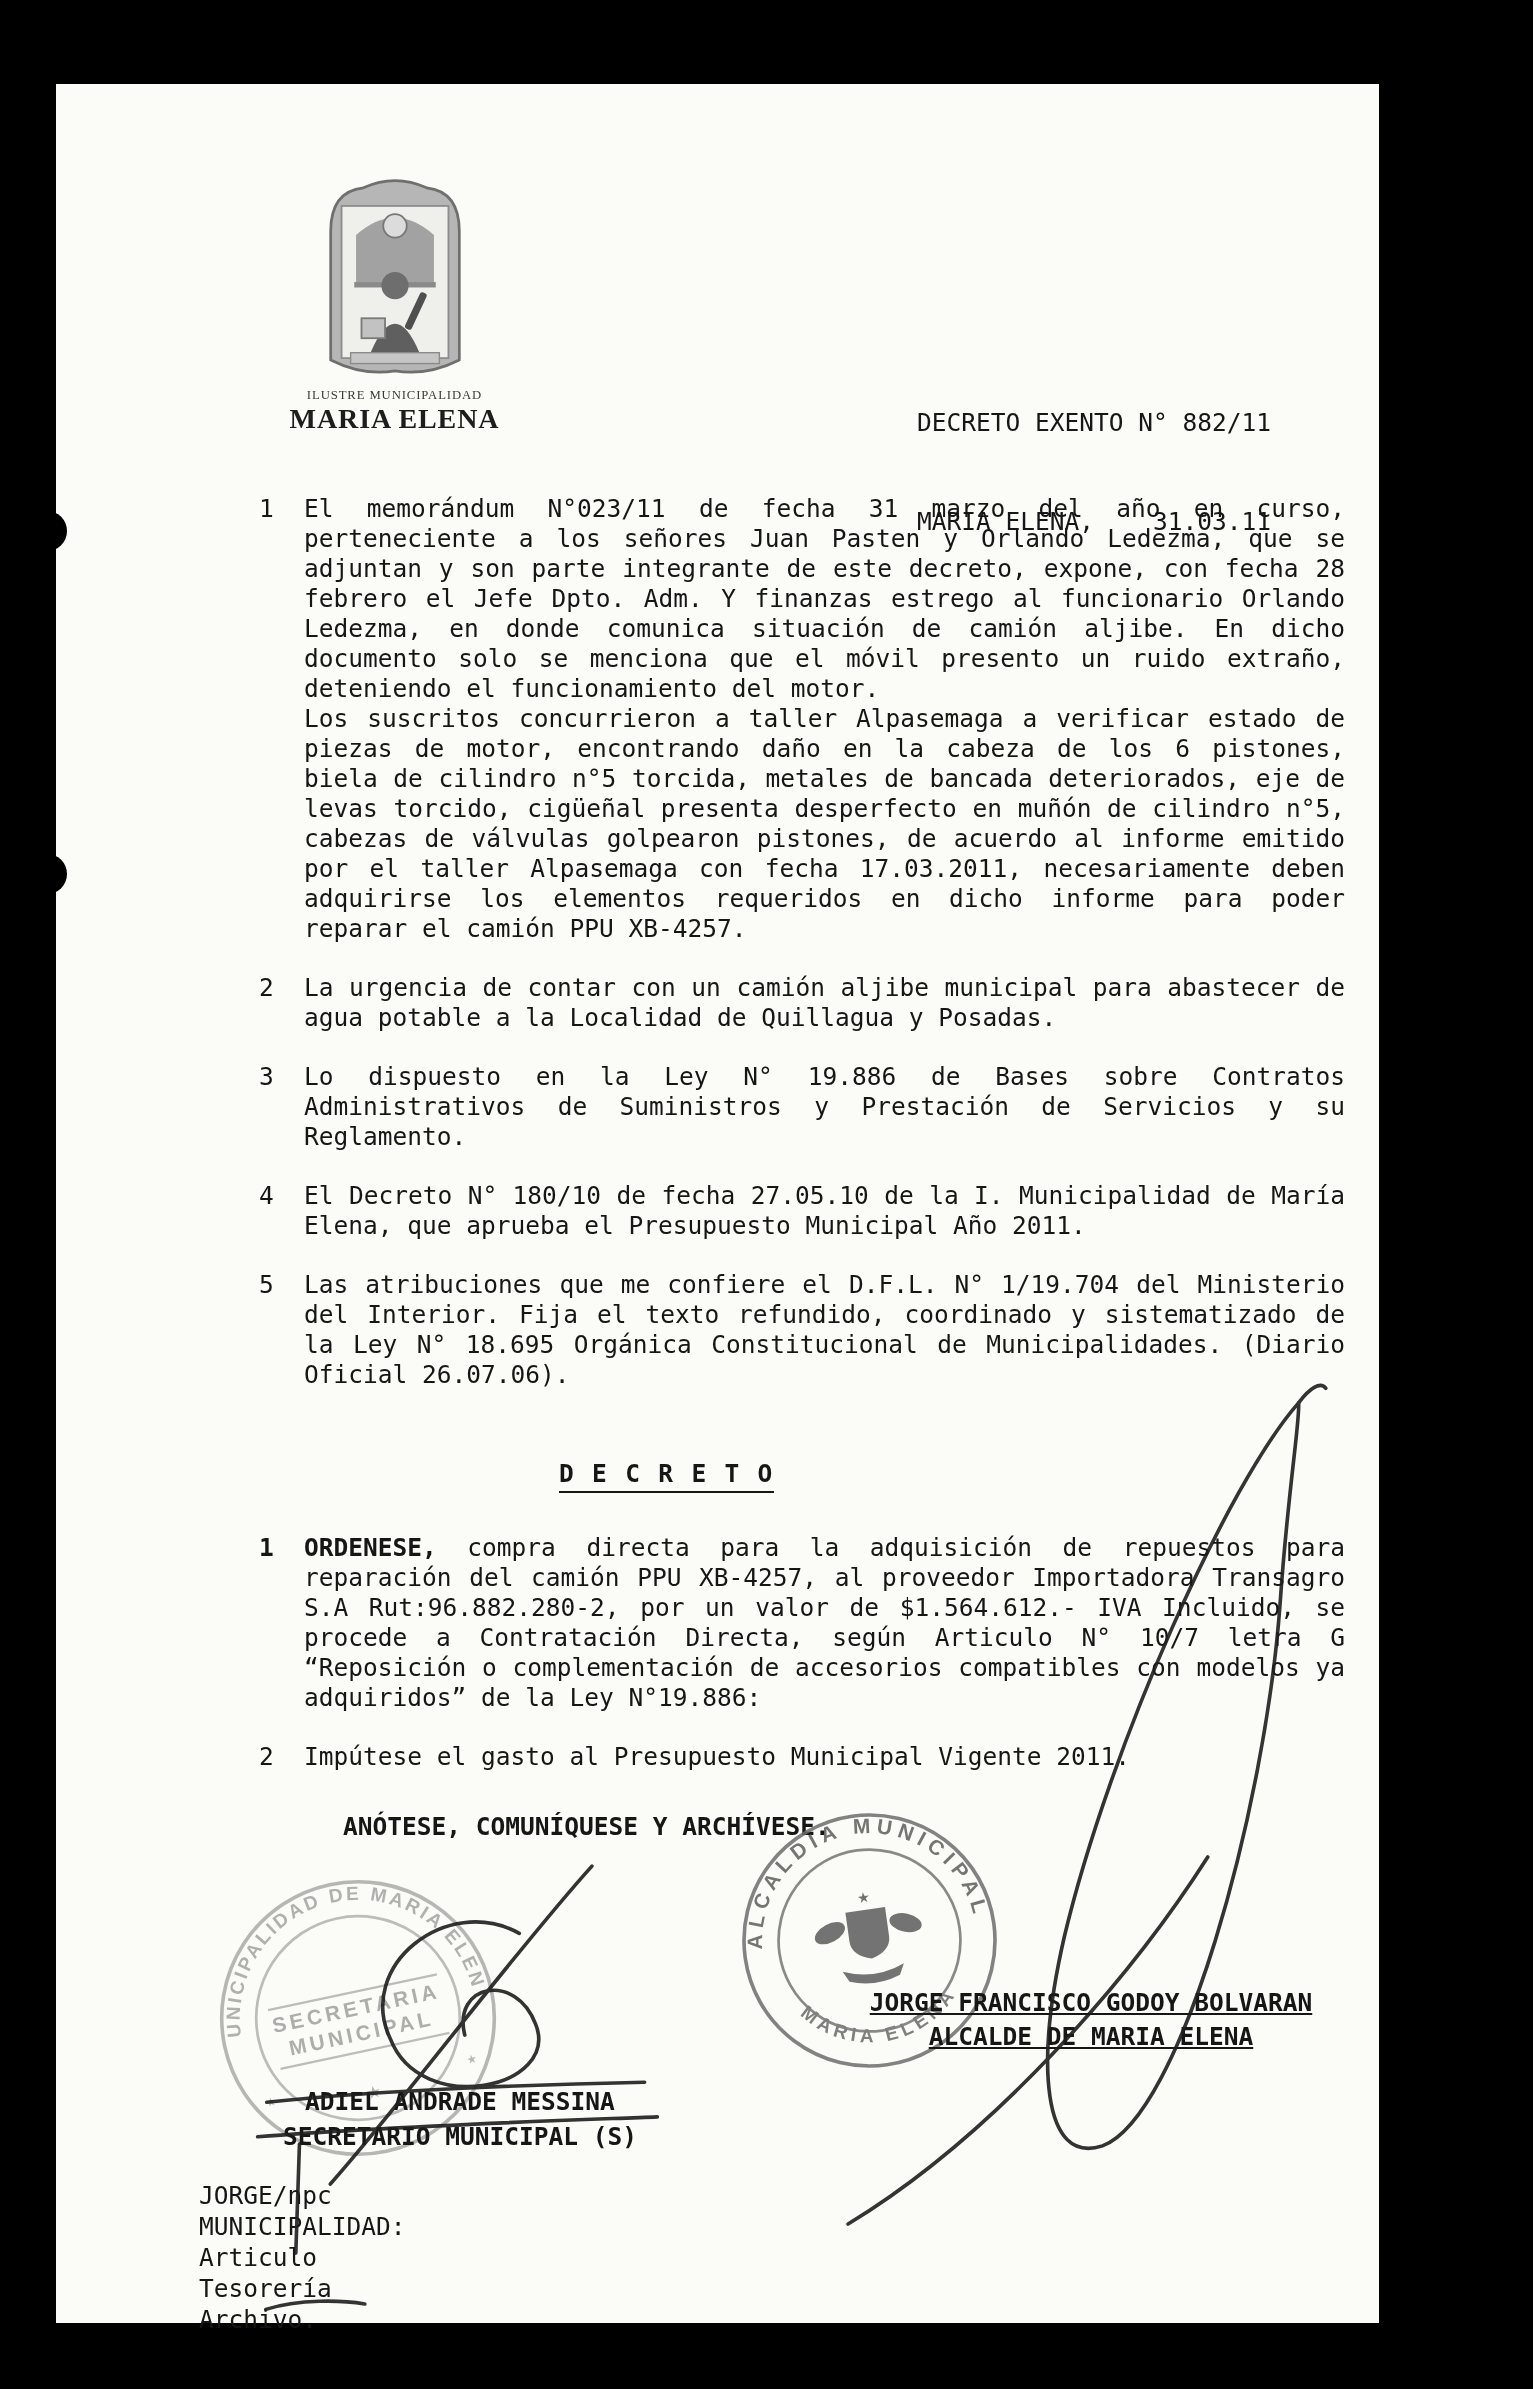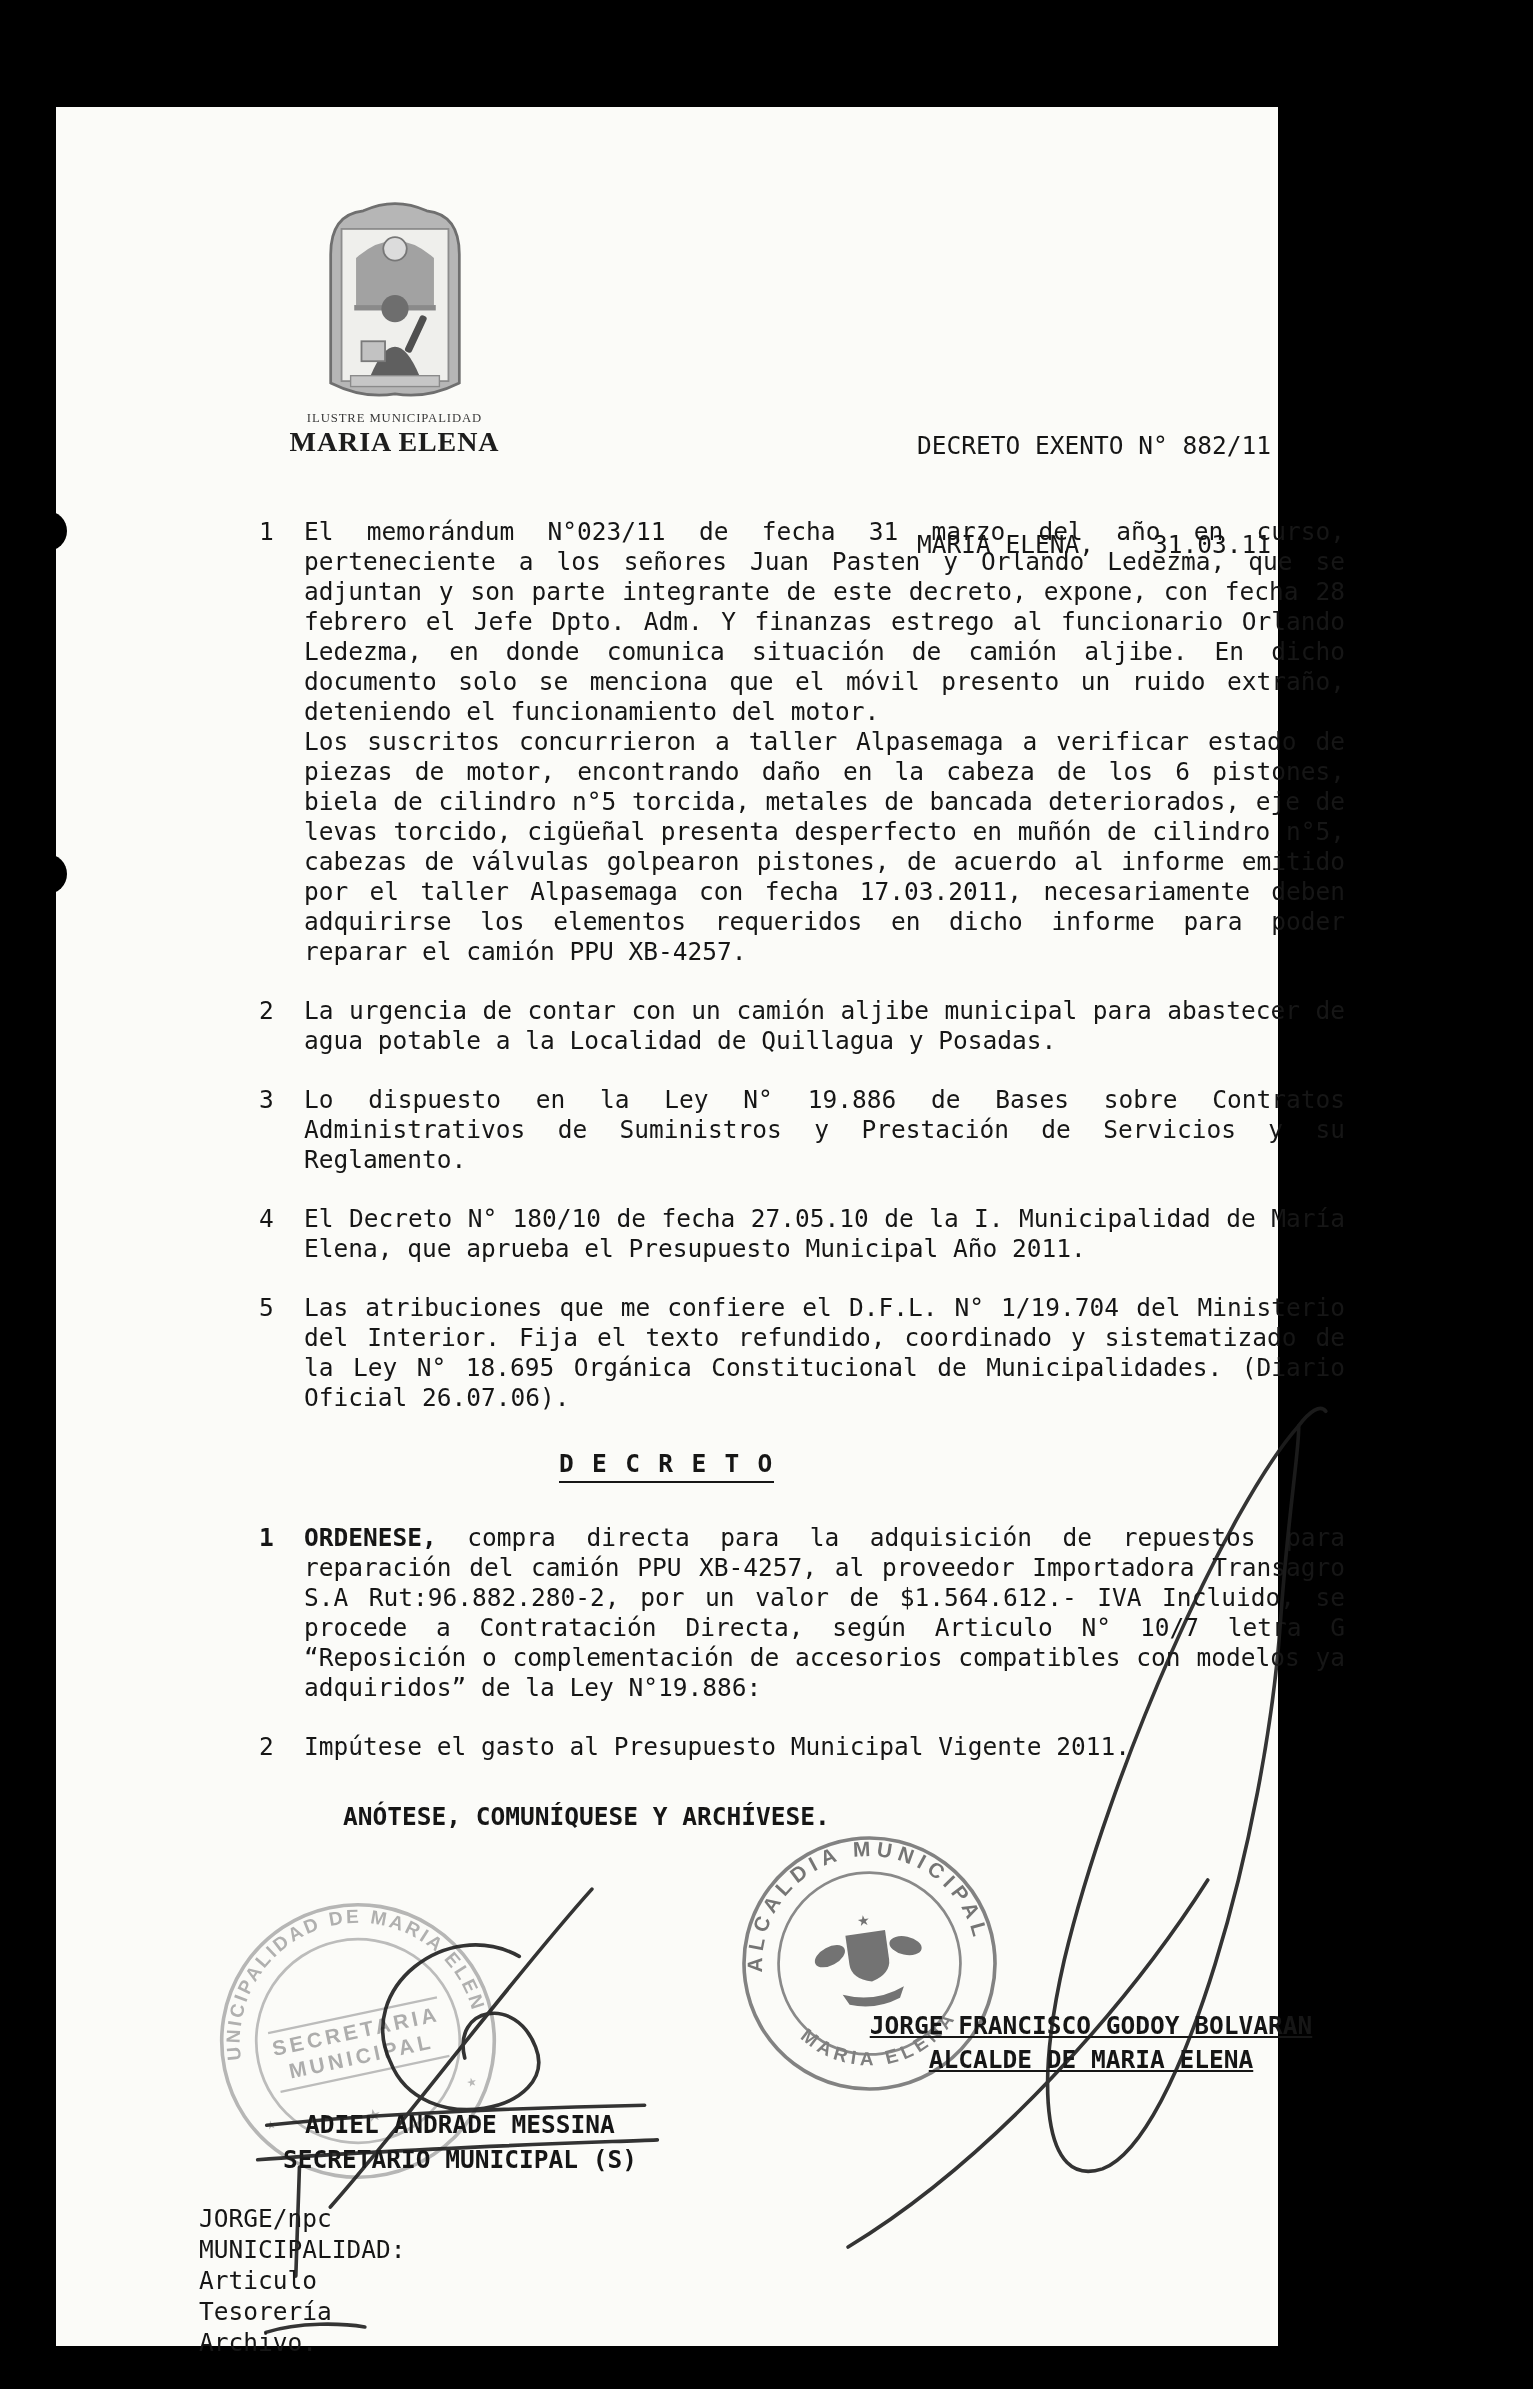--- a/index.html
+++ b/index.html
@@ -4,25 +4,24 @@
 <style>
   html,body { margin:0; padding:0; }
   body {
     width:1534px; height:2389px;
     background:#000;
     position:relative;
     font-family:"DejaVu Sans Mono","Liberation Mono",monospace;
     overflow:hidden;
   }
   .paper {
-    position:absolute; left:56px; top:107px;
-    width:1184px; height:2239px;
+    position:absolute; left:56px; top:84px;
+    width:1323px; height:2239px;
     background:#fbfbf8;
     color:#161616;
-    padding-left:38px;
   }
   .hole { position:absolute; width:40px; height:40px; border-radius:50%; background:#000; }
   .hole1 { left:27px; top:511px; }
   .hole2 { left:27px; top:854px; }
 
   
   .logo-block { position:absolute; left:207px; top:91px; width:263px; text-align:center; }
   .logo-org { font-family:"Liberation Serif",serif; font-size:12.7px; letter-spacing:0.9px; color:#3a3a3a; margin-top:5.4px; }
   .logo-city { font-family:"Liberation Serif",serif; font-size:28px; font-weight:bold; letter-spacing:0.9px; color:#1d1d1d; }
 
@@ -34,21 +33,21 @@
   .sec-title-wrap { margin:0; }
   .sec-title {
     display:inline-block; margin-left:300px; font-weight:bold;
     border-bottom:2.7px solid #161616; padding-bottom:1.8px;
   }
   .item { position:relative; padding-left:45px; margin-top:29px; text-align:justify; }
   .item .num { position:absolute; left:0; top:0; }
   .item .num.bold { font-weight:bold; }
   .item p { margin:0; }
   .lead { font-weight:bold; }
-  .decreto-head-wrap { margin-top:36px; }
+  .decreto-head-wrap { margin-top:69px; }
   .decreto-head {
     display:inline-block; margin-left:300px; font-weight:bold;
     border-bottom:2.7px solid #161616; padding-bottom:1.8px; letter-spacing:1.8px;
   }
   .closing { margin-top:40px; margin-left:84px; font-weight:bold; }
 
   
   .sig-mayor { position:absolute; left:767px; top:1902px; width:536px; text-align:center; font-weight:bold; font-size:24.5px; line-height:34px; z-index:5;text-decoration:underline; }
   .sig-sec   { position:absolute; left:136px; top:2000px; width:536px; text-align:center; font-weight:bold; font-size:24.5px; line-height:35px; z-index:5; }
   .footer { position:absolute; left:143px; top:2096px; font-size:24.5px; line-height:31px; z-index:5; }

